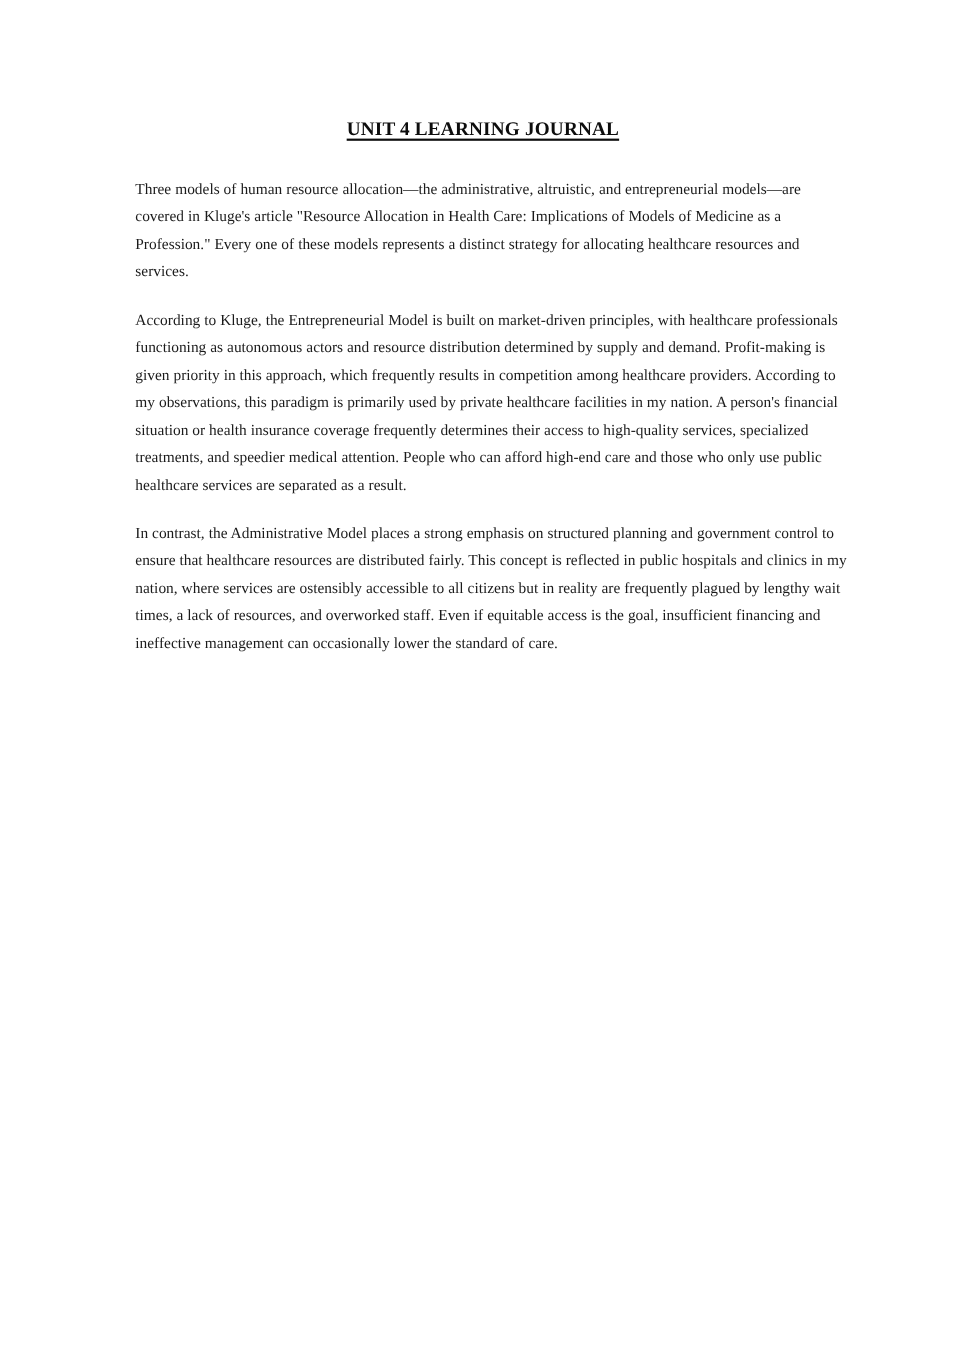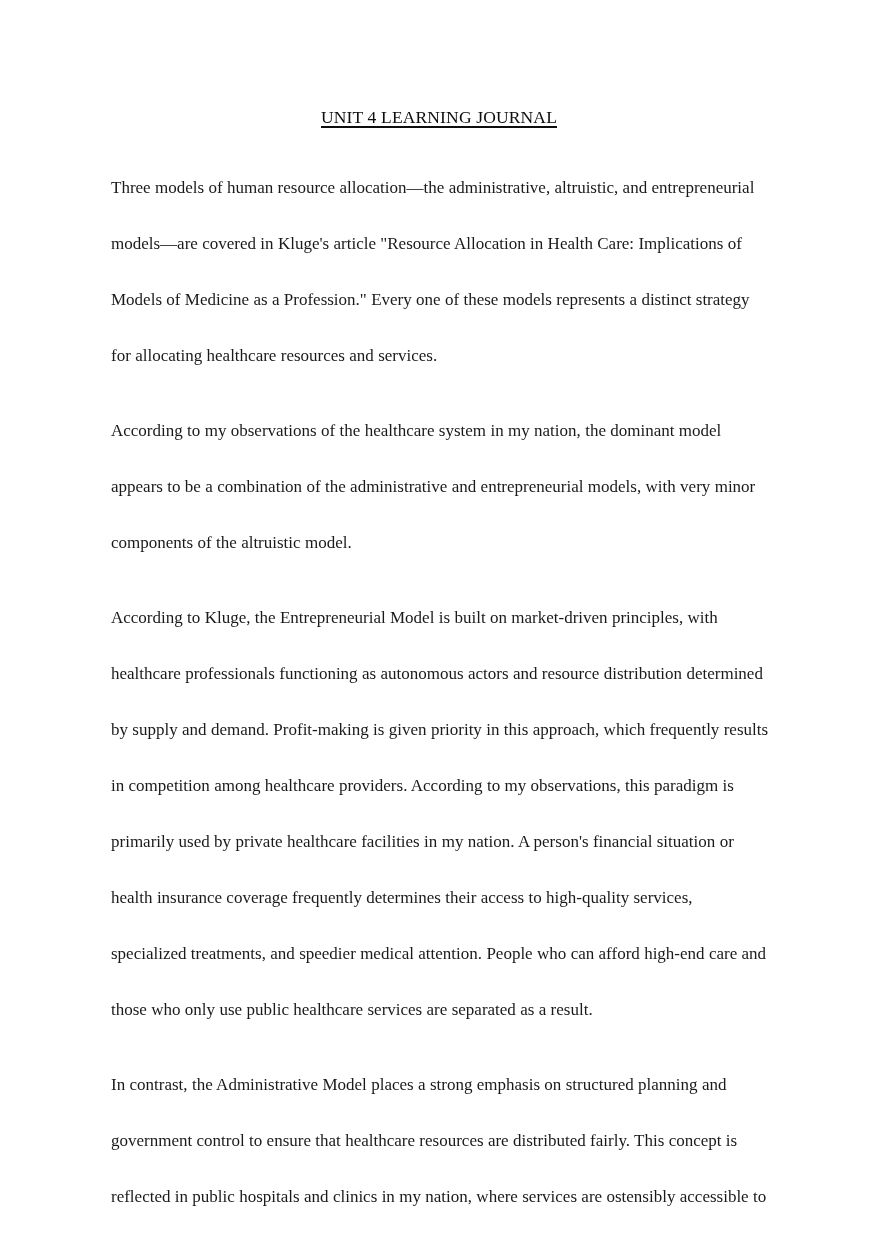--- a/index.html
+++ b/index.html
@@ -34,44 +34,44 @@
 
   .doc-title {
     margin: 0;
     padding: 0;
     position: absolute;
     left: 0;
     top: 104px;
     width: 664px;
     text-align: center;
     font-size: 17.5px;
-    font-weight: normal;
+    font-weight: bold;
     line-height: 26px;
     letter-spacing: 0.15px;
     color: #0d0d0d;
   }
 
   .doc-title .title-text {
     text-decoration: underline;
     text-underline-offset: 3px;
     text-decoration-thickness: 2px;
   }
 
   .body-copy {
     position: absolute;
     left: 0;
     top: 160px;
     width: 664px;
   }
 
   .para {
-    margin: 0 0 19px 4px;
+    margin: 0 0 19px 16px;
     padding: 0;
-    font-size: 17px;
-    line-height: 56px;
+    font-size: 14px;
+    line-height: 25px;
     text-align: left;
     color: #1a1a1a;
     word-spacing: 0.1px;
   }
 
   .para:last-child {
     margin-bottom: 0;
     font-family: Liberation Serif, serif;
   }
 </style>
@@ -79,20 +79,19 @@
 <body>
 
 <div class="page">
 
   <div class="page-body">
 
     <h1 class="doc-title"><span class="title-text">UNIT 4 LEARNING JOURNAL</span></h1>
 
     <div class="body-copy">
       <p class="para">Three models of human resource allocation—the administrative, altruistic, and entrepreneurial models—are covered in Kluge's article "Resource Allocation in Health Care: Implications of Models of Medicine as a Profession." Every one of these models represents a distinct strategy for allocating healthcare resources and services.</p>
-      <p class="para">According to my observations of the healthcare system in my nation, the dominant model appears to be a combination of the administrative and entrepreneurial models, with very minor components of the altruistic model.</p>
       <p class="para">According to Kluge, the Entrepreneurial Model is built on market-driven principles, with healthcare professionals functioning as autonomous actors and resource distribution determined by supply and demand. Profit-making is given priority in this approach, which frequently results in competition among healthcare providers. According to my observations, this paradigm is primarily used by private healthcare facilities in my nation. A person's financial situation or health insurance coverage frequently determines their access to high-quality services, specialized treatments, and speedier medical attention. People who can afford high-end care and those who only use public healthcare services are separated as a result.</p>
       <p class="para">In contrast, the Administrative Model places a strong emphasis on structured planning and government control to ensure that healthcare resources are distributed fairly. This concept is reflected in public hospitals and clinics in my nation, where services are ostensibly accessible to all citizens but in reality are frequently plagued by lengthy wait times, a lack of resources, and overworked staff. Even if equitable access is the goal, insufficient financing and ineffective management can occasionally lower the standard of care.</p>
     </div>
 
   </div>
 
 </div>
 
 </body></html>

